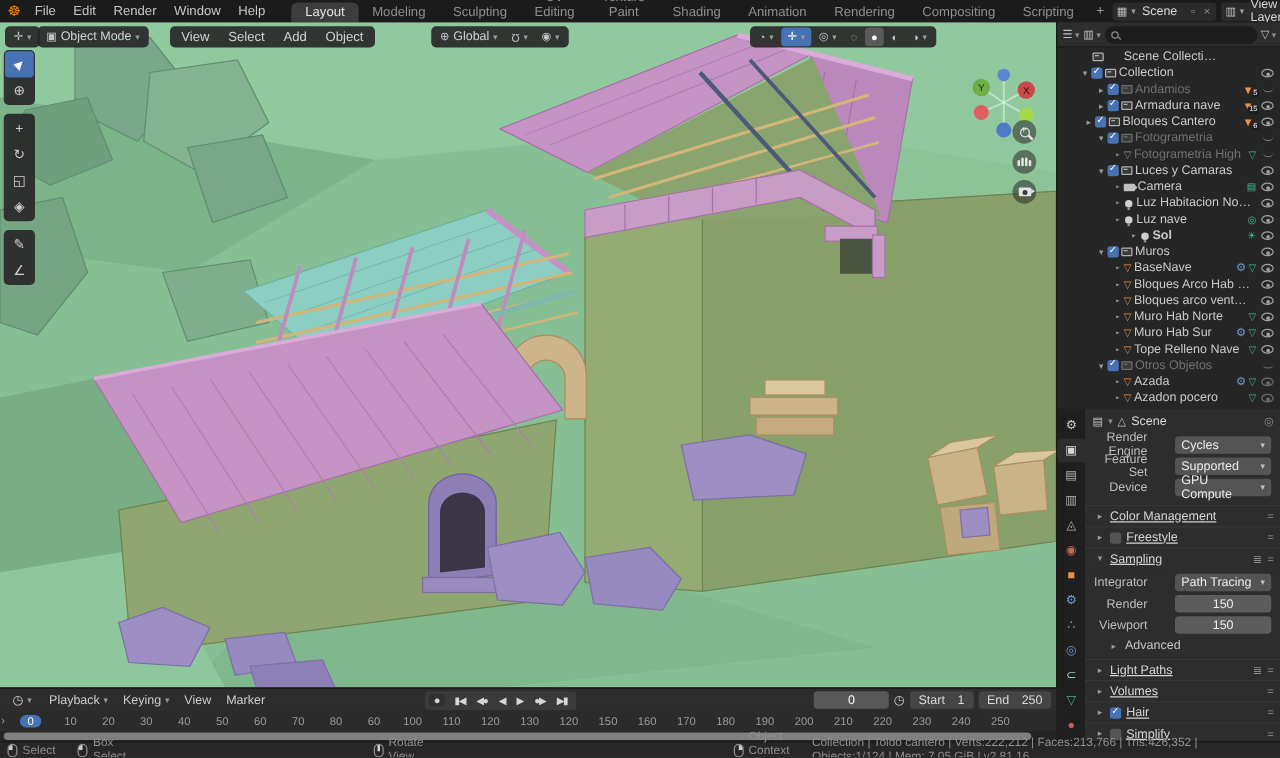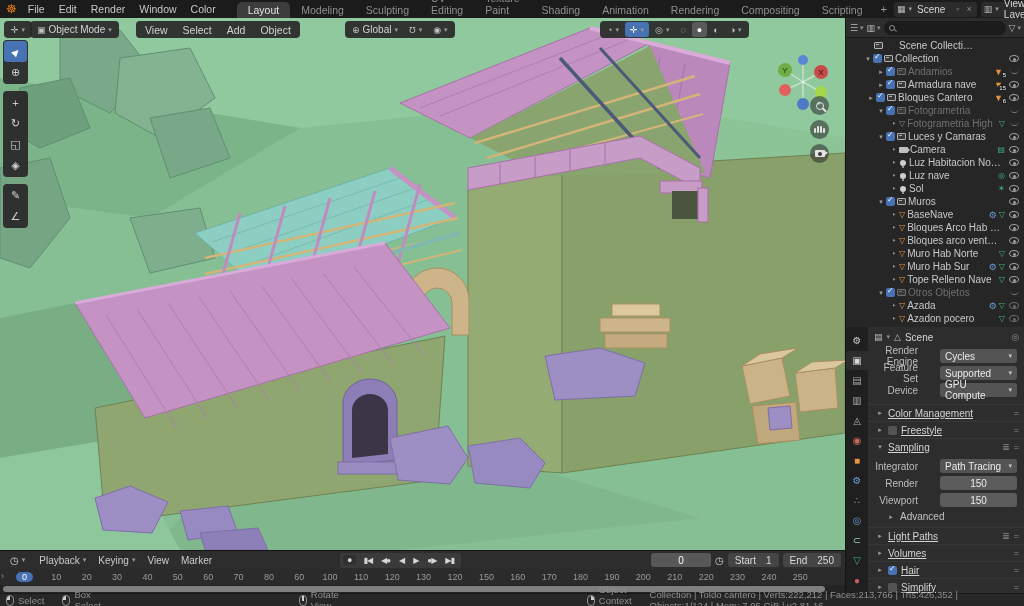--- a/index.html
+++ b/index.html
@@ -8,21 +8,21 @@
     position:relative; width:1024px; height:606px; overflow:hidden;
     font-family:"Liberation Sans", "DejaVu Sans", sans-serif;
     font-size:11px; color:#cfcfcf; background:#1d1d1d; user-select:none;
   }
   
   #topbar { position:absolute; left:0; top:0; width:1024px; height:18px;
     background:#1b1b1b; display:flex; align-items:center; }
   .blender-logo { width:20px; height:14px; margin:0 4px 0 6px; display:flex; align-items:center; justify-content:center; color:#e87d0d; font-size:12px; }
   .menu-item { padding:1px 7px; color:#c6c6c6; font-size:10.5px; border-radius:3px; }
   #ws-tabs { display:flex; margin-left:14px; height:18px; align-items:flex-end; }
-  .ws-tab { padding:2px 11px; font-size:10.5px; color:#8f8f8f; border-radius:5px 5px 0 0; }
+  .ws-tab { padding:2px 11px; font-size:10.5px; color:#8f8f8f; border-radius:5px 5px 0 0;text-align:center; }
   .ws-tab.active { background:#3d3d3d; color:#e3e3e3; }
   .ws-plus { padding:2px 7px; color:#9a9a9a; }
   #topbar-right { margin-left:auto; display:flex; align-items:center; gap:4px; padding-right:4px; }
   .tb-widget { display:flex; align-items:center; background:#2b2b2b; border-radius:3px; height:15px; padding:0 3px; gap:3px; }
   .tb-widget .wicon { color:#b9b9b9; font-size:9px; }
   .tb-widget .caret { color:#9a9a9a; font-size:7px; }
   .tb-widget .wlabel { color:#d6d6d6; font-size:10px; padding:0 6px 0 2px; }
   .tb-widget .wbtn { color:#8d8d8d; font-size:9px; padding:0 2px; }
   
   #viewport { position:absolute; left:0; top:18px; width:845px; height:532px; background:#87bf95; overflow:hidden; }
@@ -152,21 +152,21 @@
 
 <div id="app">
 
   <div id="topbar">
     <span class="blender-logo">☸</span>
     <div id="main-menus" style="display: flex;">
         <div class="menu-item">File</div>
         <div class="menu-item">Edit</div>
         <div class="menu-item">Render</div>
         <div class="menu-item">Window</div>
-        <div class="menu-item">Color</div>
+        <div class="menu-item">Help</div>
       </div>
     <div id="ws-tabs">
         <div class="ws-tab active">Layout</div>
         <div class="ws-tab">Modeling</div>
         <div class="ws-tab">Sculpting</div>
         <div class="ws-tab">UV Editing</div>
         <div class="ws-tab">Texture Paint</div>
         <div class="ws-tab">Shading</div>
         <div class="ws-tab">Animation</div>
         <div class="ws-tab">Rendering</div>
@@ -556,21 +556,21 @@
             <span class="expander">‣</span>
             <span class="ic-bulb"></span>
             <span class="lbl">Luz nave</span>
             <span class="r-icons">
               <span class="ic-extra">◎</span>
             </span>
             <span class="eyecell">
               <span class="eye-open"></span>
             </span>
           </div>
-          <div class="orow" style="padding-left: 43px;">
+          <div class="orow" style="padding-left: 56px; font-weight: bold;">
             <span class="expander">‣</span>
             <span class="ic-bulb"></span>
             <span class="lbl">Sol</span>
             <span class="r-icons">
               <span class="ic-extra">☀</span>
             </span>
             <span class="eyecell">
               <span class="eye-open"></span>
             </span>
           </div>

